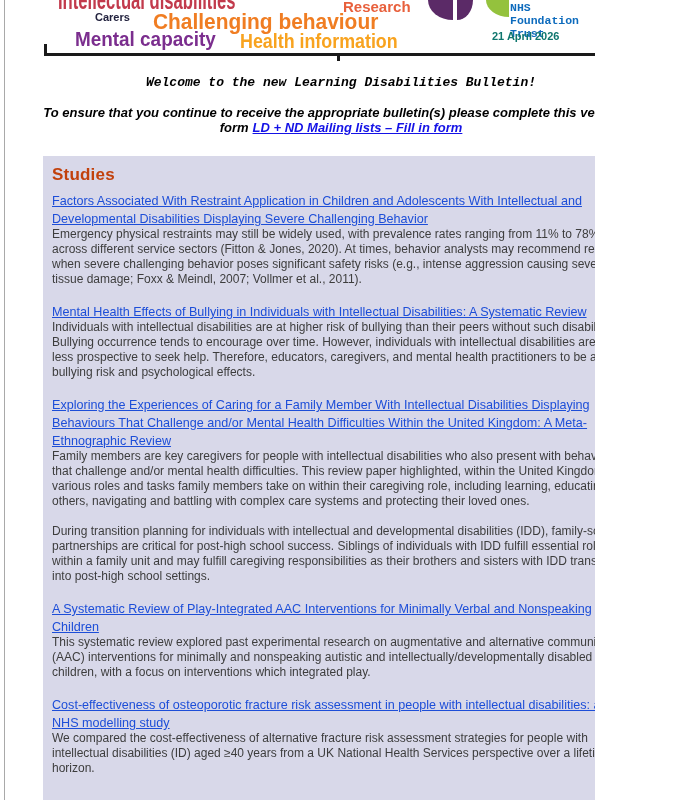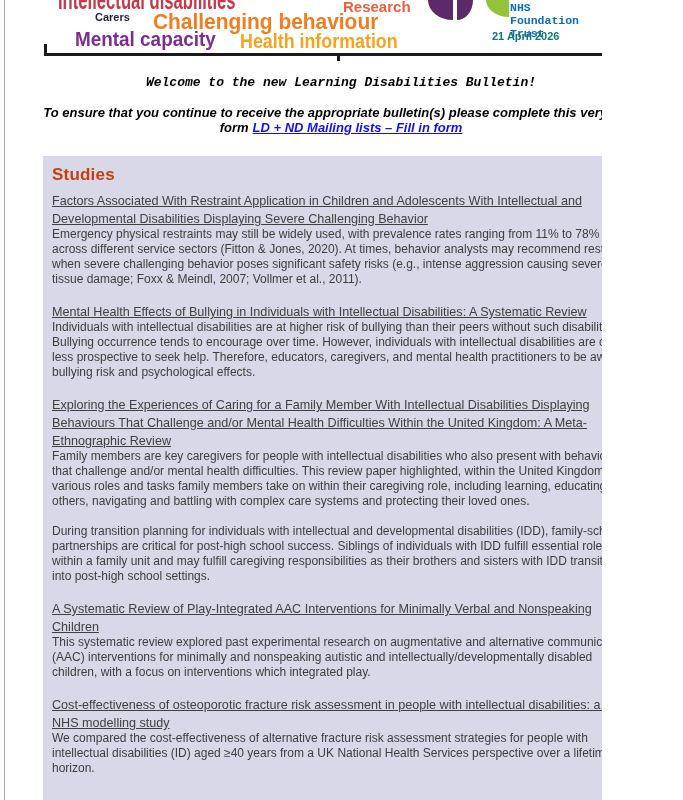--- a/index.html
+++ b/index.html
@@ -1,19 +1,18 @@
 <!DOCTYPE html>
 <html><head>
 <meta charset="utf-8">
 <style>
   html,body{margin:0;padding:0;background:#fff;}
   .page{
     position:relative;width:595px;height:800px;overflow:hidden;background:#fff;
     font-family:"Liberation Sans",sans-serif;
-    padding-left:7px;
   }
   .edge{position:absolute;top:0;bottom:0;width:1px;background:#a9a9a9;}
   .edge.left{left:4px;}
   .edge.right{left:677px;}
 
   
   .wordcloud span{position:absolute;font-weight:700;white-space:nowrap;transform-origin:left top;}
   .wc-intellectual{left:58px;top:-15px;font-size:26px;color:#c23a4c;transform:scaleX(0.64);}
   .wc-research{left:343px;top:-2px;font-size:15px;color:#e8603c;}
   .wc-carers{left:95px;top:11px;font-size:11px;color:#23233f;}
@@ -41,21 +40,21 @@
     font-weight:700;font-style:italic;font-size:13px;line-height:15.5px;color:#000;}
   .welcome .headline{margin:0 0 14px 0;font-family:Liberation Mono, monospace;}
   .welcome p{margin:0;}
   .welcome a{color:#1412e6;text-decoration:underline;margin-left:4px;}
 
   
   .studies{position:absolute;left:43px;top:156px;width:604px;height:660px;
     box-sizing:border-box;background:#d8d8e9;padding:8px 9px 0 9px;}
   .studies h2{margin:1px 0 6px 0;font-size:17px;font-weight:700;color:#c2410c;letter-spacing:0.2px;}
   .study{margin-bottom:15px;}
-  .study a{font-size:12.6px;line-height:15px;color:#404040;text-decoration:underline;margin-top:28px;}
+  .study a{font-size:12.6px;line-height:15px;color:#1d4ed8;text-decoration:underline;margin-top:28px;}
   .study p{margin:0;font-size:12px;line-height:15px;color:#3d3d3d;}
 </style>
 </head>
 <body>
 
 <div class="page">
   <div class="edge left"></div>
   <div class="edge right"></div>
 
   <div class="wordcloud">

